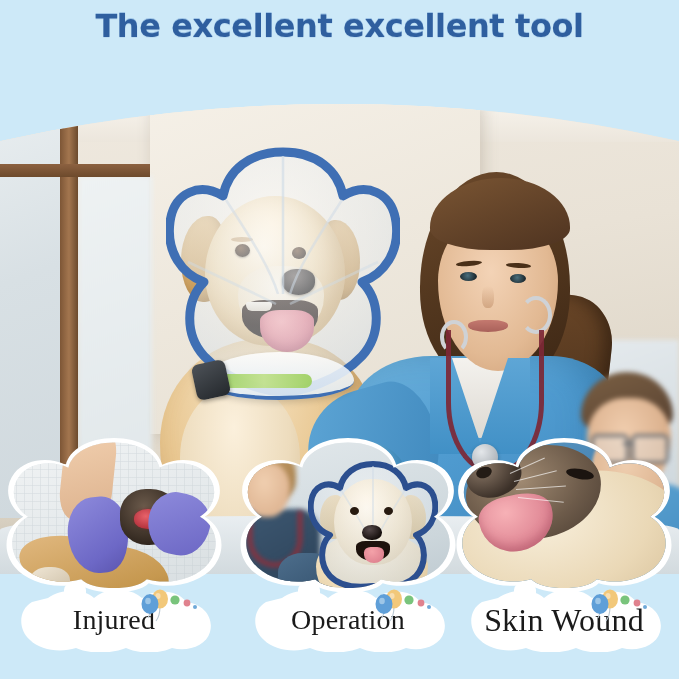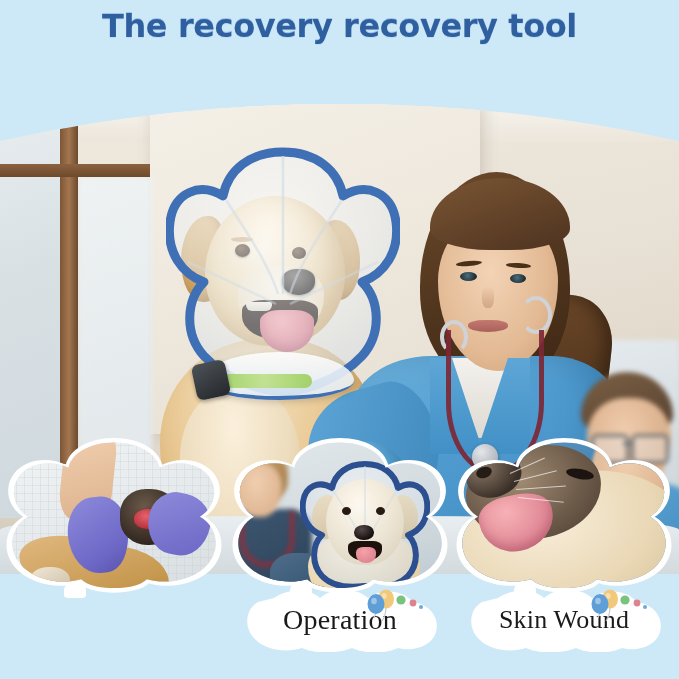--- a/index.html
+++ b/index.html
@@ -206,21 +206,21 @@
   .blur{filter:blur(2.6px);}
 
   
   .table{position:absolute;left:0;bottom:0;width:100%;height:58px;
     background:linear-gradient(180deg,#e9eef1,#d2dade);z-index:5;border-radius:40% 40% 0 0/24% 24% 0 0;}
 
   
   .cards{position:absolute;left:0;top:432px;width:679px;height:247px;z-index:30;}
   .card{position:absolute;width:224px;height:247px;}
   .card.c1{left:2px;}
-  .card.c2{left:228px;}
+  .card.c2{left:236px;}
   .card.c3{left:452px;}
 
   .thumb-wrap{position:absolute;left:0;top:0;width:224px;height:168px;}
   .thumb-ring{position:absolute;left:0;top:0;width:224px;height:168px;
     -webkit-clip-path:url(#pawclip);clip-path:url(#pawclip);
     background:#ffffff;}
   .thumb{position:absolute;left:6px;top:5px;width:212px;height:158px;
     -webkit-clip-path:url(#pawclip2);clip-path:url(#pawclip2);
     overflow:hidden;background:#e9eef1;}
   .thumb-inner{position:absolute;inset:0;overflow:hidden;}
@@ -345,21 +345,21 @@
                C0.245,0.94 0.115,0.90 0.055,0.80 C-0.005,0.70 0.015,0.565 0.095,0.505
                C0.025,0.445 0.005,0.33 0.055,0.245 C0.105,0.16 0.21,0.145 0.285,0.195
                C0.30,0.105 0.385,0.035 0.50,0.035 Z"></path>
     </clipPath>
   </defs>
 </svg>
 
 <div class="stage">
 
   <div class="headline">
-    <div class="line line1">The recovery recovery tool</div>
+    <div class="line line1">The excellent excellent tool</div>
   </div>
 
   <div class="hero">
     <div class="hero-inner">
       <div class="wall"></div>
       <div class="ceil"></div>
       <div class="wall-panel"></div>
       <div class="glass-door"></div>
       <div class="glass-door2 blur"></div>
       <div class="door-frame"></div>
@@ -463,20 +463,44 @@
             <div class="t1-paw2"></div>
             <div class="t1-arm"></div>
             <div class="t1-glove1"></div>
             <div class="t1-paw"></div>
             <div class="t1-wound"></div>
             <div class="t1-glove2"></div>
           </div>
         </div>
       </div>
       <div class="connector"></div>
+      <div class="label-badge">
+        <div class="badge-shape">
+          <svg viewBox="0 0 200 62" aria-hidden="true">
+            <path d="M34,8 C48,-2 70,-1 80,8 C92,-3 116,-3 128,8 C142,-2 164,0 172,12
+                     C190,14 200,28 196,42 C192,56 174,62 158,58
+                     C146,64 124,64 112,58 C98,64 74,64 62,58
+                     C46,63 26,60 16,50 C4,40 4,20 18,12 Z" fill="#ffffff"></path>
+          </svg>
+        </div>
+        <div class="label-text">Injured</div>
+        <div class="balloons">
+          <svg viewBox="0 0 70 38" aria-hidden="true">
+            <path d="M22,18 C22,28 18,33 18,33" stroke="#b9c8d4" stroke-width="1.1" fill="none"></path>
+            <path d="M13,14 C13,24 10,30 10,30" stroke="#b9c8d4" stroke-width="1.1" fill="none"></path>
+            <ellipse cx="22" cy="11" rx="8" ry="9.5" fill="#f2c87a"></ellipse>
+            <ellipse cx="20" cy="8" rx="2.6" ry="3" fill="#fae4bd" opacity=".8"></ellipse>
+            <ellipse cx="12" cy="16" rx="8.5" ry="10" fill="#5f9fd8"></ellipse>
+            <ellipse cx="10" cy="13" rx="2.8" ry="3.2" fill="#a8cdea" opacity=".85"></ellipse>
+            <circle cx="37" cy="12" r="4.6" fill="#79c47c"></circle>
+            <circle cx="49" cy="15" r="3.4" fill="#e0828e"></circle>
+            <circle cx="57" cy="19" r="2" fill="#6fa9d8"></circle>
+          </svg>
+        </div>
+      </div>
     </div>
 
     <div class="card c2">
       <div class="thumb-wrap">
         <div class="thumb-ring"></div>
         <div class="thumb">
           <div class="thumb-inner">
             <div class="t2-bg"></div>
             <div class="t2-nurse-body blur"></div>
             <div class="t2-nurse-hair blur"></div>
@@ -563,21 +587,21 @@
       <div class="connector"></div>
       <div class="label-badge">
         <div class="badge-shape">
           <svg viewBox="0 0 200 62" aria-hidden="true">
             <path d="M34,8 C48,-2 70,-1 80,8 C92,-3 116,-3 128,8 C142,-2 164,0 172,12
                      C190,14 200,28 196,42 C192,56 174,62 158,58
                      C146,64 124,64 112,58 C98,64 74,64 62,58
                      C46,63 26,60 16,50 C4,40 4,20 18,12 Z" fill="#ffffff"></path>
           </svg>
         </div>
-        <div class="label-text" style="font-size:26px">Skin Wound</div>
+        <div class="label-text" style="font-size:32px">Skin Wound</div>
         <div class="balloons">
           <svg viewBox="0 0 70 38" aria-hidden="true">
             <path d="M22,18 C22,28 18,33 18,33" stroke="#b9c8d4" stroke-width="1.1" fill="none"></path>
             <path d="M13,14 C13,24 10,30 10,30" stroke="#b9c8d4" stroke-width="1.1" fill="none"></path>
             <ellipse cx="22" cy="11" rx="8" ry="9.5" fill="#f2c87a"></ellipse>
             <ellipse cx="20" cy="8" rx="2.6" ry="3" fill="#fae4bd" opacity=".8"></ellipse>
             <ellipse cx="12" cy="16" rx="8.5" ry="10" fill="#5f9fd8"></ellipse>
             <ellipse cx="10" cy="13" rx="2.8" ry="3.2" fill="#a8cdea" opacity=".85"></ellipse>
             <circle cx="37" cy="12" r="4.6" fill="#79c47c"></circle>
             <circle cx="49" cy="15" r="3.4" fill="#e0828e"></circle>

